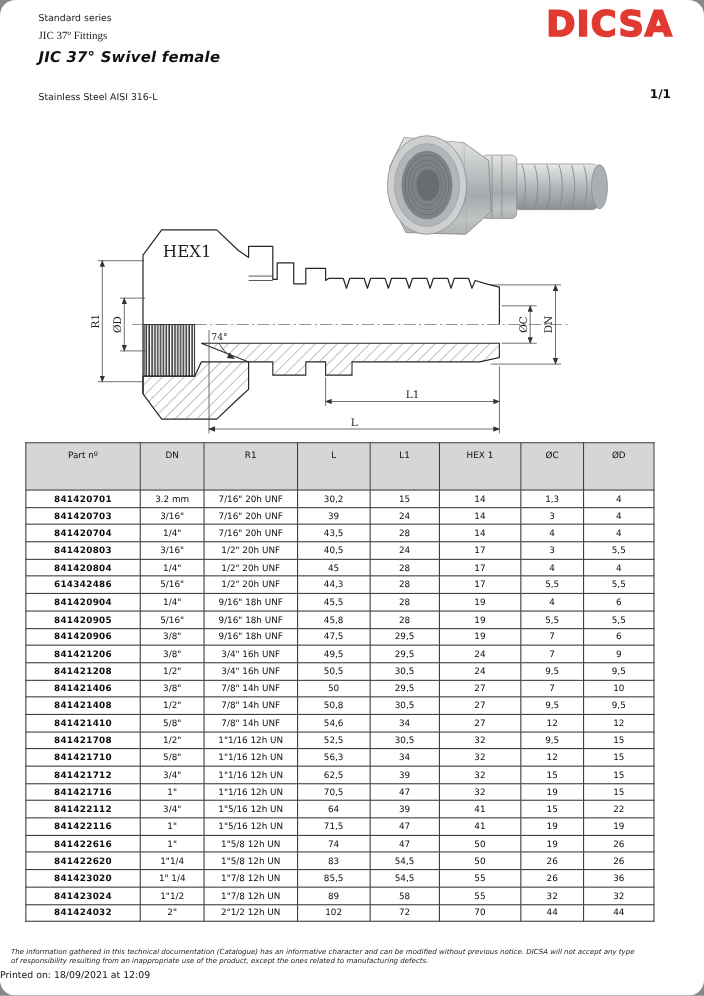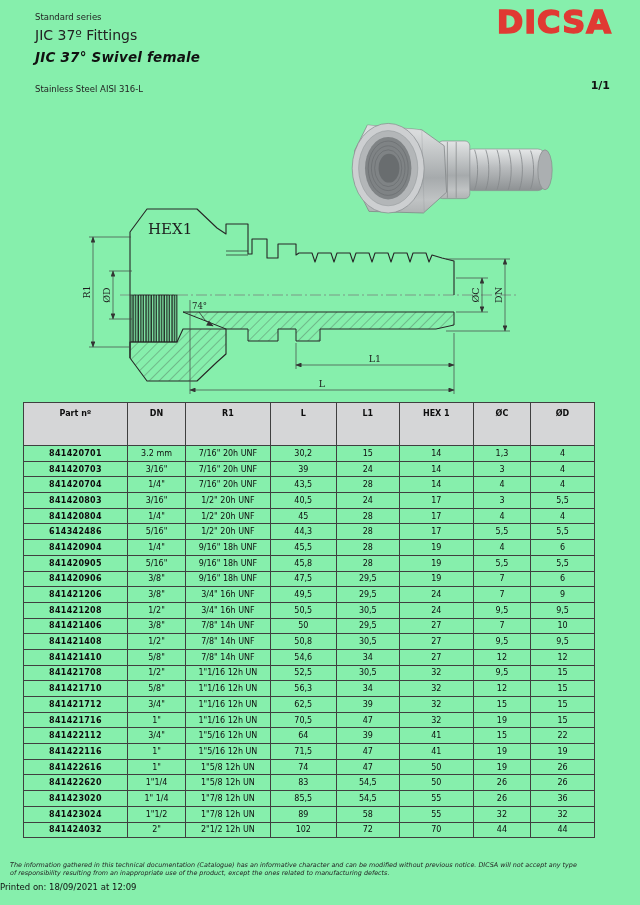--- a/index.html
+++ b/index.html
@@ -2,28 +2,28 @@
 <html style="--logo-color: #e03a33; --thead-bg: #d5d6d7;"><head>
 <meta charset="utf-8">
 <style>
   :root{
     --logo-color:#e03a33;
     --thead-bg:#d5d6d7;
     --border:#3f3f3f;
   }
   html,body{margin:0;padding:0;background:#888;}
   .page{
-    position:relative;width:640px;height:905px;background:#86efac;
+    position:relative;width:640px;height:905px;background:#ffffff;
     font-family:"DejaVu Sans","Liberation Sans",sans-serif;color:#111;
-    overflow:hidden;margin:0 auto;
+    overflow:hidden;margin:0 auto;border-radius:14px;
   }
   
   .hdr{position:absolute;left:35px;top:12px;}
   .hdr .series{font-size:8.5px;color:#222;}
-  .hdr .subtitle{font-size:14px;color:#222;margin-top:5px;}
+  .hdr .subtitle{font-size:10px;color:#222;margin-top:5px;font-family:Liberation Serif, serif;}
   .hdr .title{font-size:13.5px;font-weight:bold;margin:6px 0 0 0;letter-spacing:.2px;font-style:italic;}
   .logo{
     position:absolute;right:28px;top:6px;font-size:32px;line-height:1;
     font-weight:bold;color:var(--logo-color);letter-spacing:1px;
     -webkit-text-stroke:1.5px var(--logo-color);
     font-family:"DejaVu Sans","Liberation Sans",sans-serif;
   }
   .material{position:absolute;left:35px;top:84px;font-size:8.5px;color:#222;}
   .pagenum{position:absolute;right:30px;top:79px;font-size:11px;font-weight:bold;}
   
@@ -33,21 +33,21 @@
   
   table.dim{
     position:absolute;left:23px;top:402px;width:572px;
     border-collapse:collapse;table-layout:fixed;
   }
   table.dim th,table.dim td{
     border:1px solid var(--border);text-align:center;padding:0;
     font-size:8px;color:#0d0d0d;overflow:hidden;white-space:nowrap;
   }
   table.dim th{
-    background:var(--thead-bg);font-weight:bold;height:36px;
+    background:var(--thead-bg);font-weight:normal;height:36px;
     vertical-align:top;padding-top:6px;
   }
   table.dim td{height:14.7px;}
   table.dim td.part{font-weight:bold;letter-spacing:.3px;}
   .col-part{width:18.2%}.col-dn{width:10.2%}.col-r1{width:14.8%}.col-l{width:11.6%}
   .col-l1{width:11.0%}.col-hex{width:13.0%}.col-oc{width:10.0%}.col-od{width:11.2%}
   
   .disclaimer{
     position:absolute;left:10px;right:10px;top:861px;
     font-size:6.4px;font-style:italic;line-height:1.3;color:#222;

